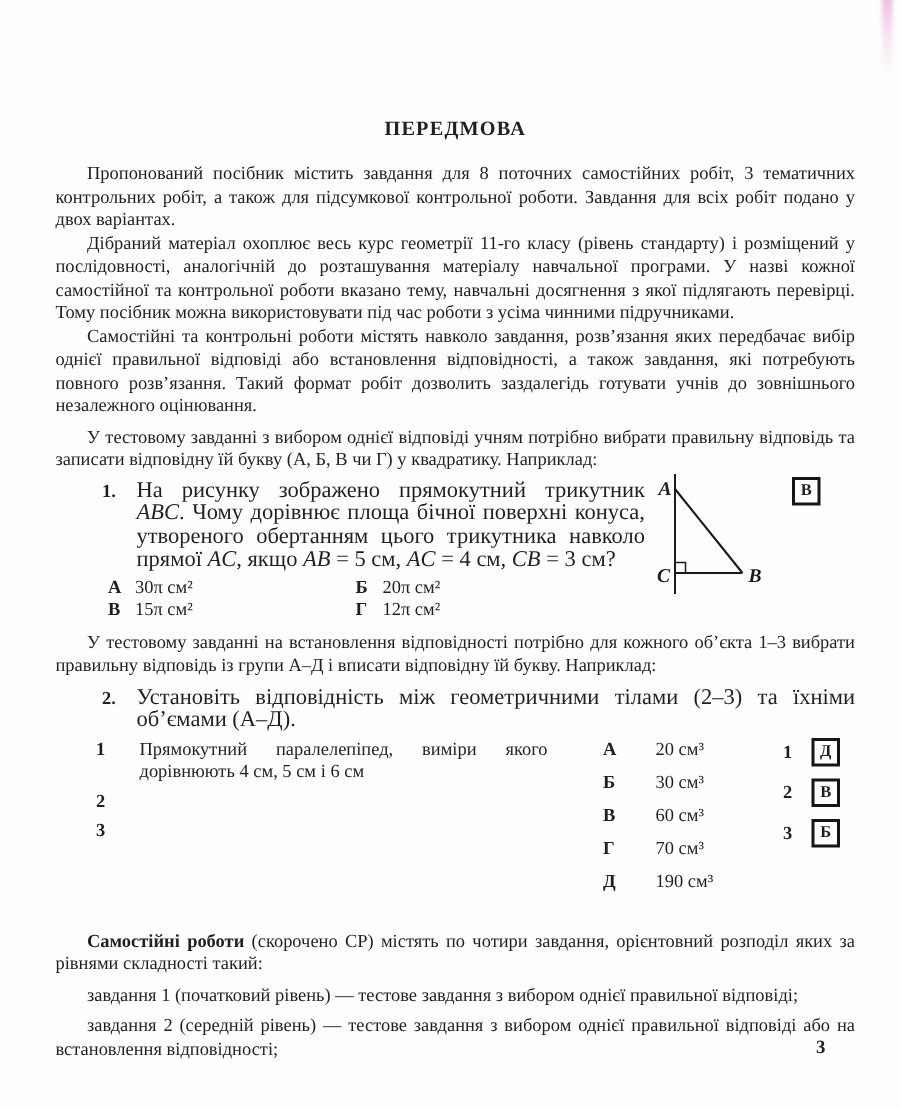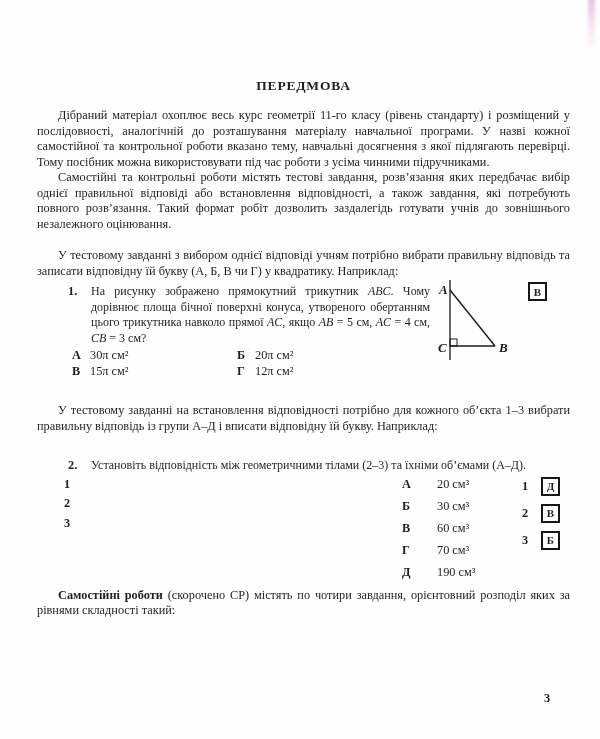--- a/index.html
+++ b/index.html
@@ -4,26 +4,26 @@
 <style>
   html,body{margin:0;padding:0;background:#ffffff;}
   .page{position:relative;width:600px;height:739px;background:#fefefe;overflow:hidden;
         font-family:"Liberation Serif",serif;color:#1f1f1f;text-decoration:underline;}
   .smudge{position:absolute;right:5px;top:-4px;width:7px;height:56px;border-radius:5px;
           background:linear-gradient(180deg,rgba(226,150,205,.65),rgba(236,180,220,.35),rgba(255,255,255,0));
           filter:blur(1.5px);}
   .content{position:absolute;left:37px;top:78px;width:533px;}
   .title{font-size:13.5px;font-weight:bold;text-align:center;letter-spacing:.8px;margin:0 0 14px 0;}
   .body{font-size:12.3px;line-height:15.5px;text-align:justify;margin:0;}
-  .ind{text-indent:21px;} .mt5{margin-top:16px;} .mt6{margin-top:24px;} .mt7{margin-top:1px;}
+  .ind{text-indent:21px;} .mt5{margin-top:5px;} .mt6{margin-top:6px;} .mt7{margin-top:18px;}
   .bold{font-weight:bold;}
   .ital{font-style:italic;}
   .qmain{display:flex;margin-left:31px;}
   .qnum{font-weight:bold;width:23px;flex:none;font-size:12.3px;line-height:15.5px;}
-  .qtext{flex:1;font-size:12px;line-height:15.5px;text-align:justify;margin:0;}
+  .qtext{flex:1;font-size:15px;line-height:15.5px;text-align:justify;margin:0;}
   .q1row{display:flex;margin-top:5px;}
   .q1left{width:393px;flex:none;}
   .q1opts{margin-left:35px;margin-top:2px;display:grid;grid-template-columns:165px auto;}
   .opt{display:flex;font-size:12.3px;line-height:15.5px;}
   .optletter{font-weight:bold;width:18px;flex:none;}
   .q1fig{width:92px;margin-left:6px;margin-top:-6px;flex:none;}
   .figlabel{font-family:"Liberation Serif",serif;font-style:italic;font-weight:bold;font-size:13px;fill:#1a1a1a;}
   .ansbox{width:15px;height:15px;border:2px solid #161616;display:flex;align-items:center;justify-content:center;
           font-weight:bold;font-size:11px;flex:none;background:#fff;}
   .q1ans{margin-left:auto;margin-right:23px;margin-top:-2px;}
@@ -43,22 +43,23 @@
 </style>
 </head>
 <body>
 
 <div class="page">
   <div class="smudge"></div>
 
   <div class="content">
     <h1 class="title">ПЕРЕДМОВА</h1>
 
+    <p class="body ind">Пропонований посібник містить завдання для 8 поточних самостійних робіт, 3 тематичних контрольних робіт, а також для підсумкової контрольної роботи. Завдання для всіх робіт подано у двох варіантах.</p>
     <p class="body ind">Дібраний матеріал охоплює весь курс геометрії 11-го класу (рівень стандарту) і розміщений у послідовності, аналогічній до розташування матеріалу навчальної програми. У назві кожної самостійної та контрольної роботи вказано тему, навчальні досягнення з якої підлягають перевірці. Тому посібник можна використовувати під час роботи з усіма чинними підручниками.</p>
-    <p class="body ind">Самостійні та контрольні роботи містять тестові завдання, розв’язання яких передбачає вибір однієї правильної відповіді або встановлення відповідності, а також завдання, які потребують повного розв’язання. Такий формат робіт дозволить заздалегідь готувати учнів до зовнішнього незалежного оцінювання.</p>
+    <p class="body ind">Самостійні та контрольні роботи містять навколо завдання, розв’язання яких передбачає вибір однієї правильної відповіді або встановлення відповідності, а також завдання, які потребують повного розв’язання. Такий формат робіт дозволить заздалегідь готувати учнів до зовнішнього незалежного оцінювання.</p>
     <p class="body ind mt5">У тестовому завданні з вибором однієї відповіді учням потрібно вибрати правильну відповідь та записати відповідну їй букву (А, Б, В чи Г) у квадратику. Наприклад:</p>
 
     <div class="q1row">
       <div class="q1left">
         <div class="qmain">
           <span class="qnum">1.</span>
           <p class="qtext"><span>На рисунку зображено прямокутний трикутник </span><span class="ital">ABC</span><span>. Чому дорівнює площа бічної поверхні конуса, утвореного обертанням цього трикутника навколо прямої </span><span class="ital">AC</span><span>, якщо </span><span class="ital">AB</span><span> = 5 см, </span><span class="ital">AC</span><span> = 4 см, </span><span class="ital">CB</span><span> = 3 см?</span></p>
         </div>
         <div class="q1opts">
           <div class="opt">
@@ -99,20 +100,21 @@
 
     <div class="mt6">
       <div class="qmain">
         <span class="qnum">2.</span>
         <p class="qtext">Установіть відповідність між геометричними тілами (2–3) та їхніми об’ємами (А–Д).</p>
       </div>
       <div class="q2cols">
         <div class="q2items">
           <div class="q2item">
             <span class="q2inum">1</span>
+            <span class="q2itext">Прямокутний паралелепіпед, виміри якого дорівнюють 4 см, 5 см і 6 см</span>
           </div>
           <div class="q2item">
             <span class="q2inum">2</span>
           </div>
           <div class="q2item">
             <span class="q2inum">3</span>
           </div>
         </div>
         <div class="q2opts">
           <div class="q2opt">
@@ -147,16 +149,18 @@
           </div>
           <div class="q2ansrow">
             <span class="q2ansnum">3</span>
             <div class="ansbox">Б</div>
           </div>
         </div>
       </div>
     </div>
 
     <p class="body ind mt7"><span class="bold">Самостійні роботи</span><span> (скорочено СР) містять по чотири завдання, орієнтовний розподіл яких за рівнями складності такий:</span></p>
+    <p class="body ind mt5">завдання 1 (початковий рівень) — тестове завдання з вибором однієї правильної відповіді;</p>
+    <p class="body ind mt5">завдання 2 (середній рівень) — тестове завдання з вибором однієї правильної відповіді або на встановлення відповідності;</p>
   </div>
 
   <div class="pagenum">3</div>
 </div>
 
 </body></html>

